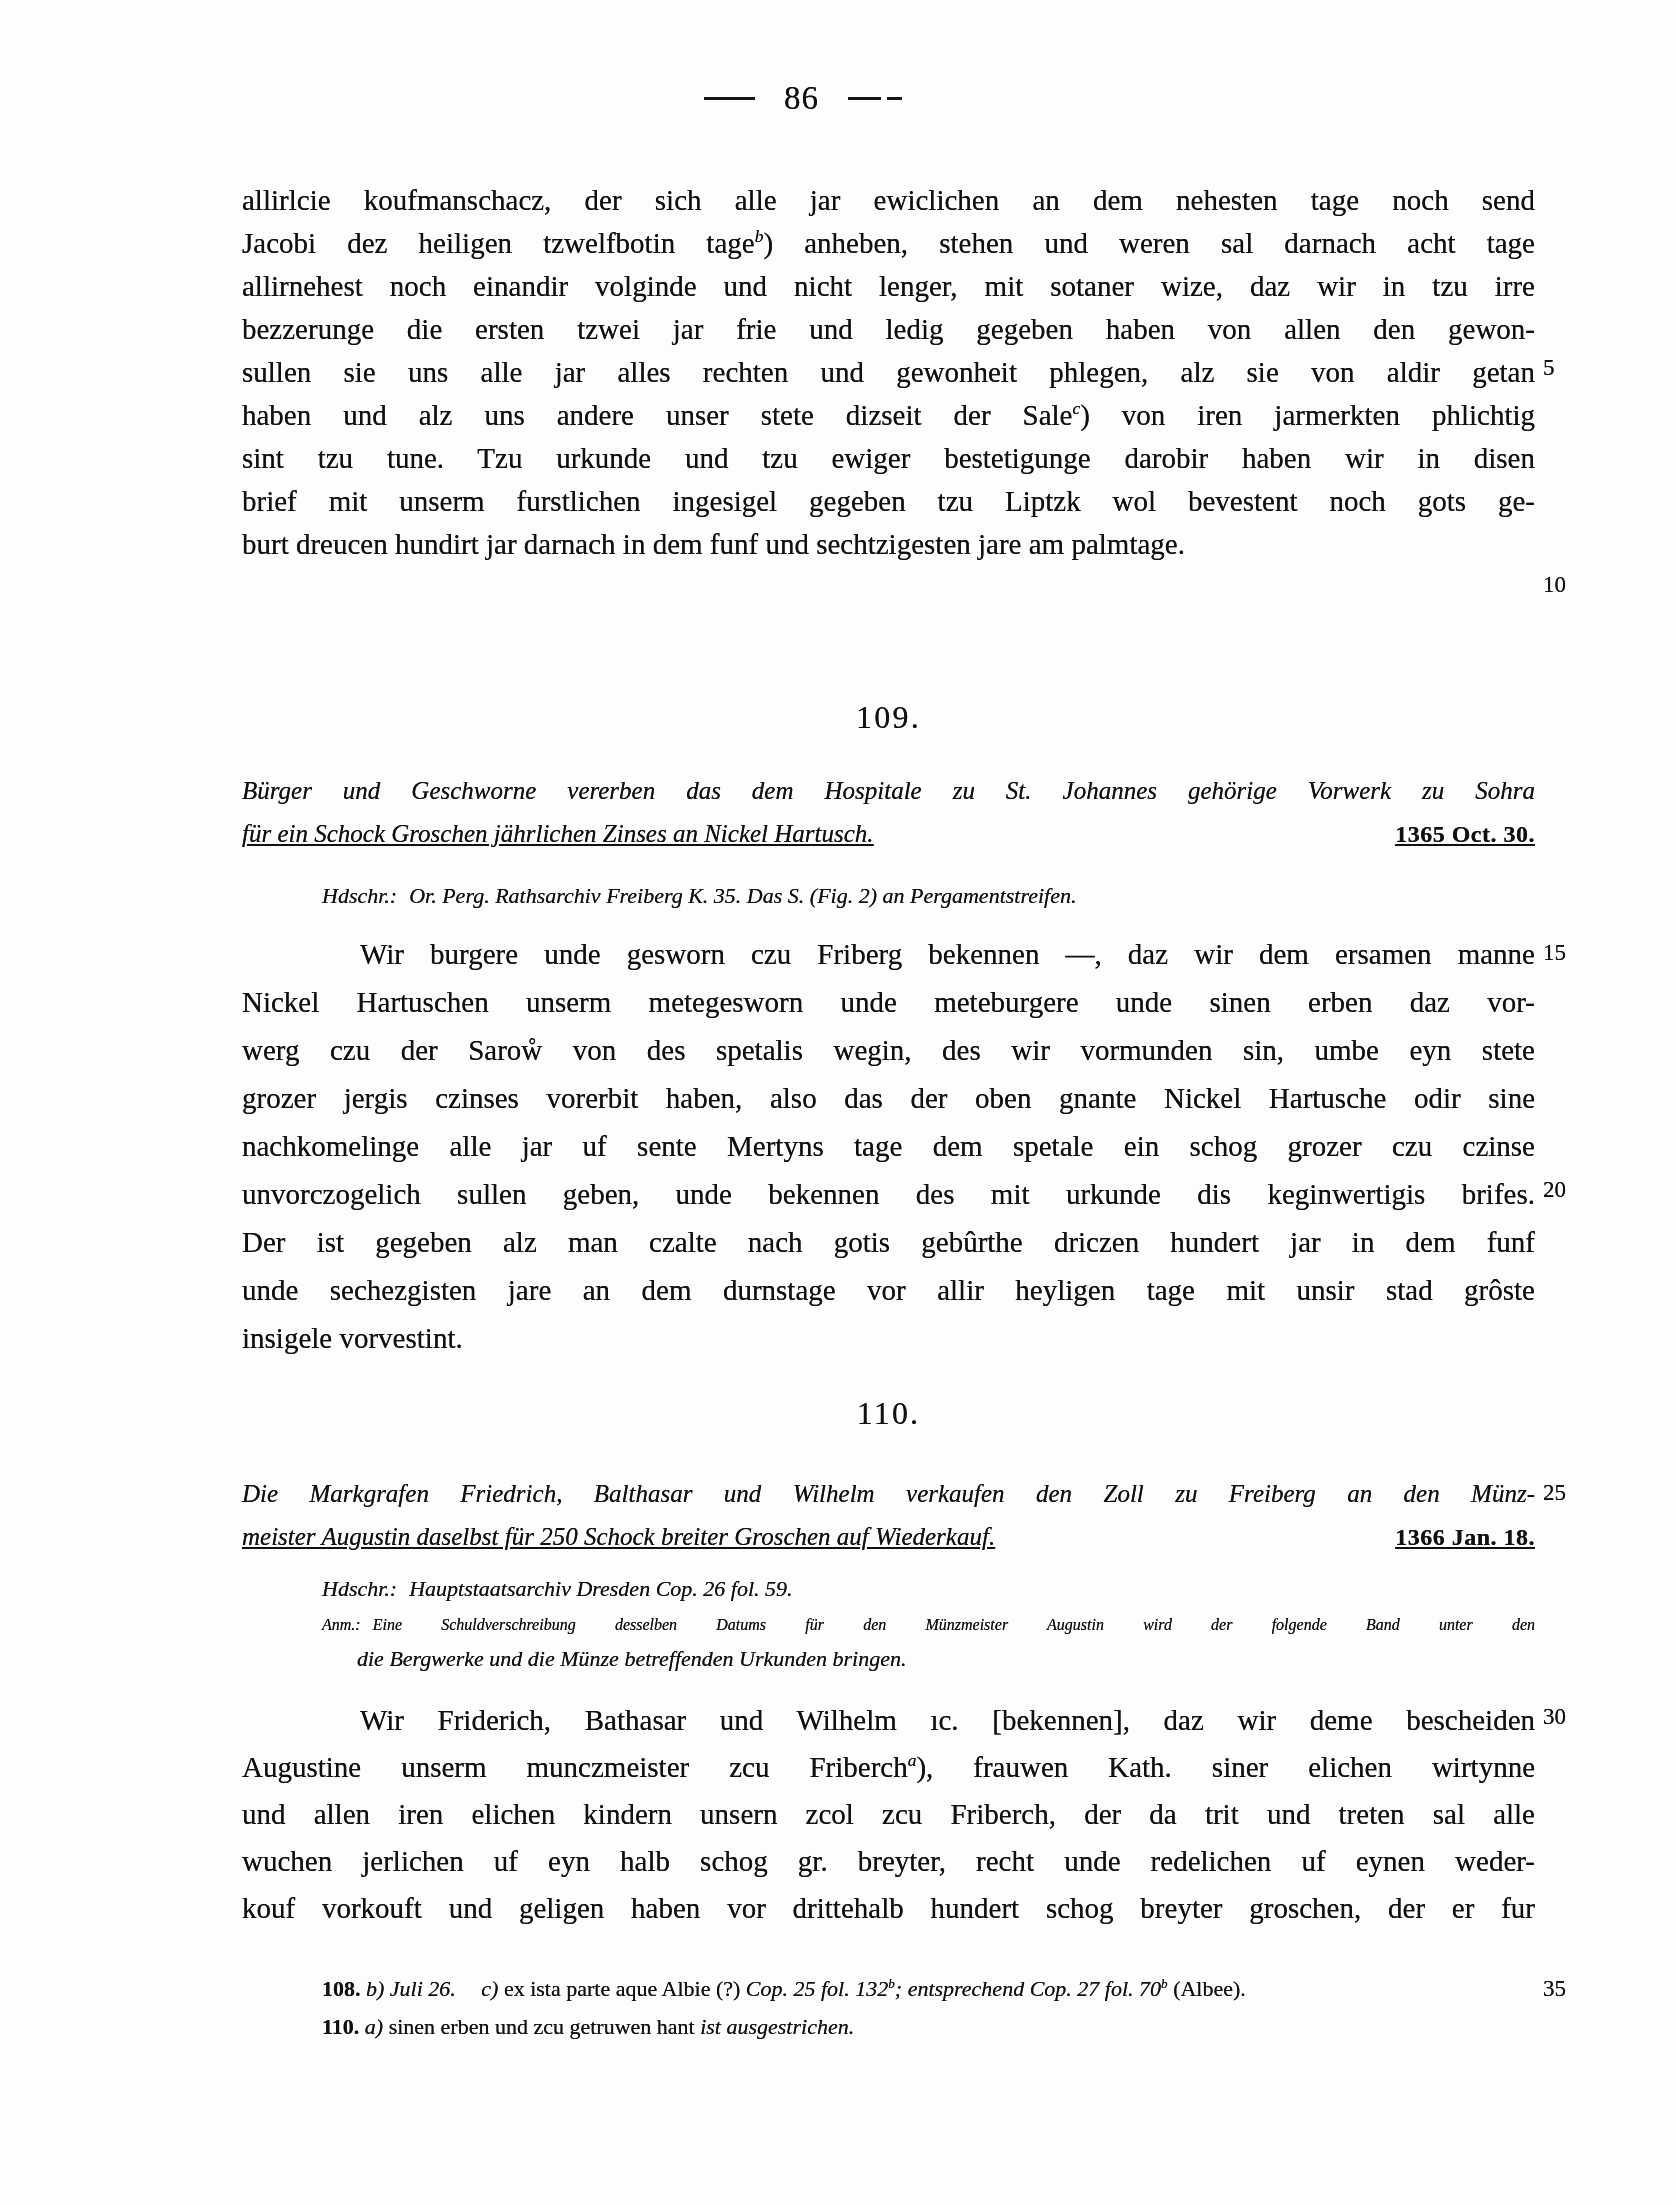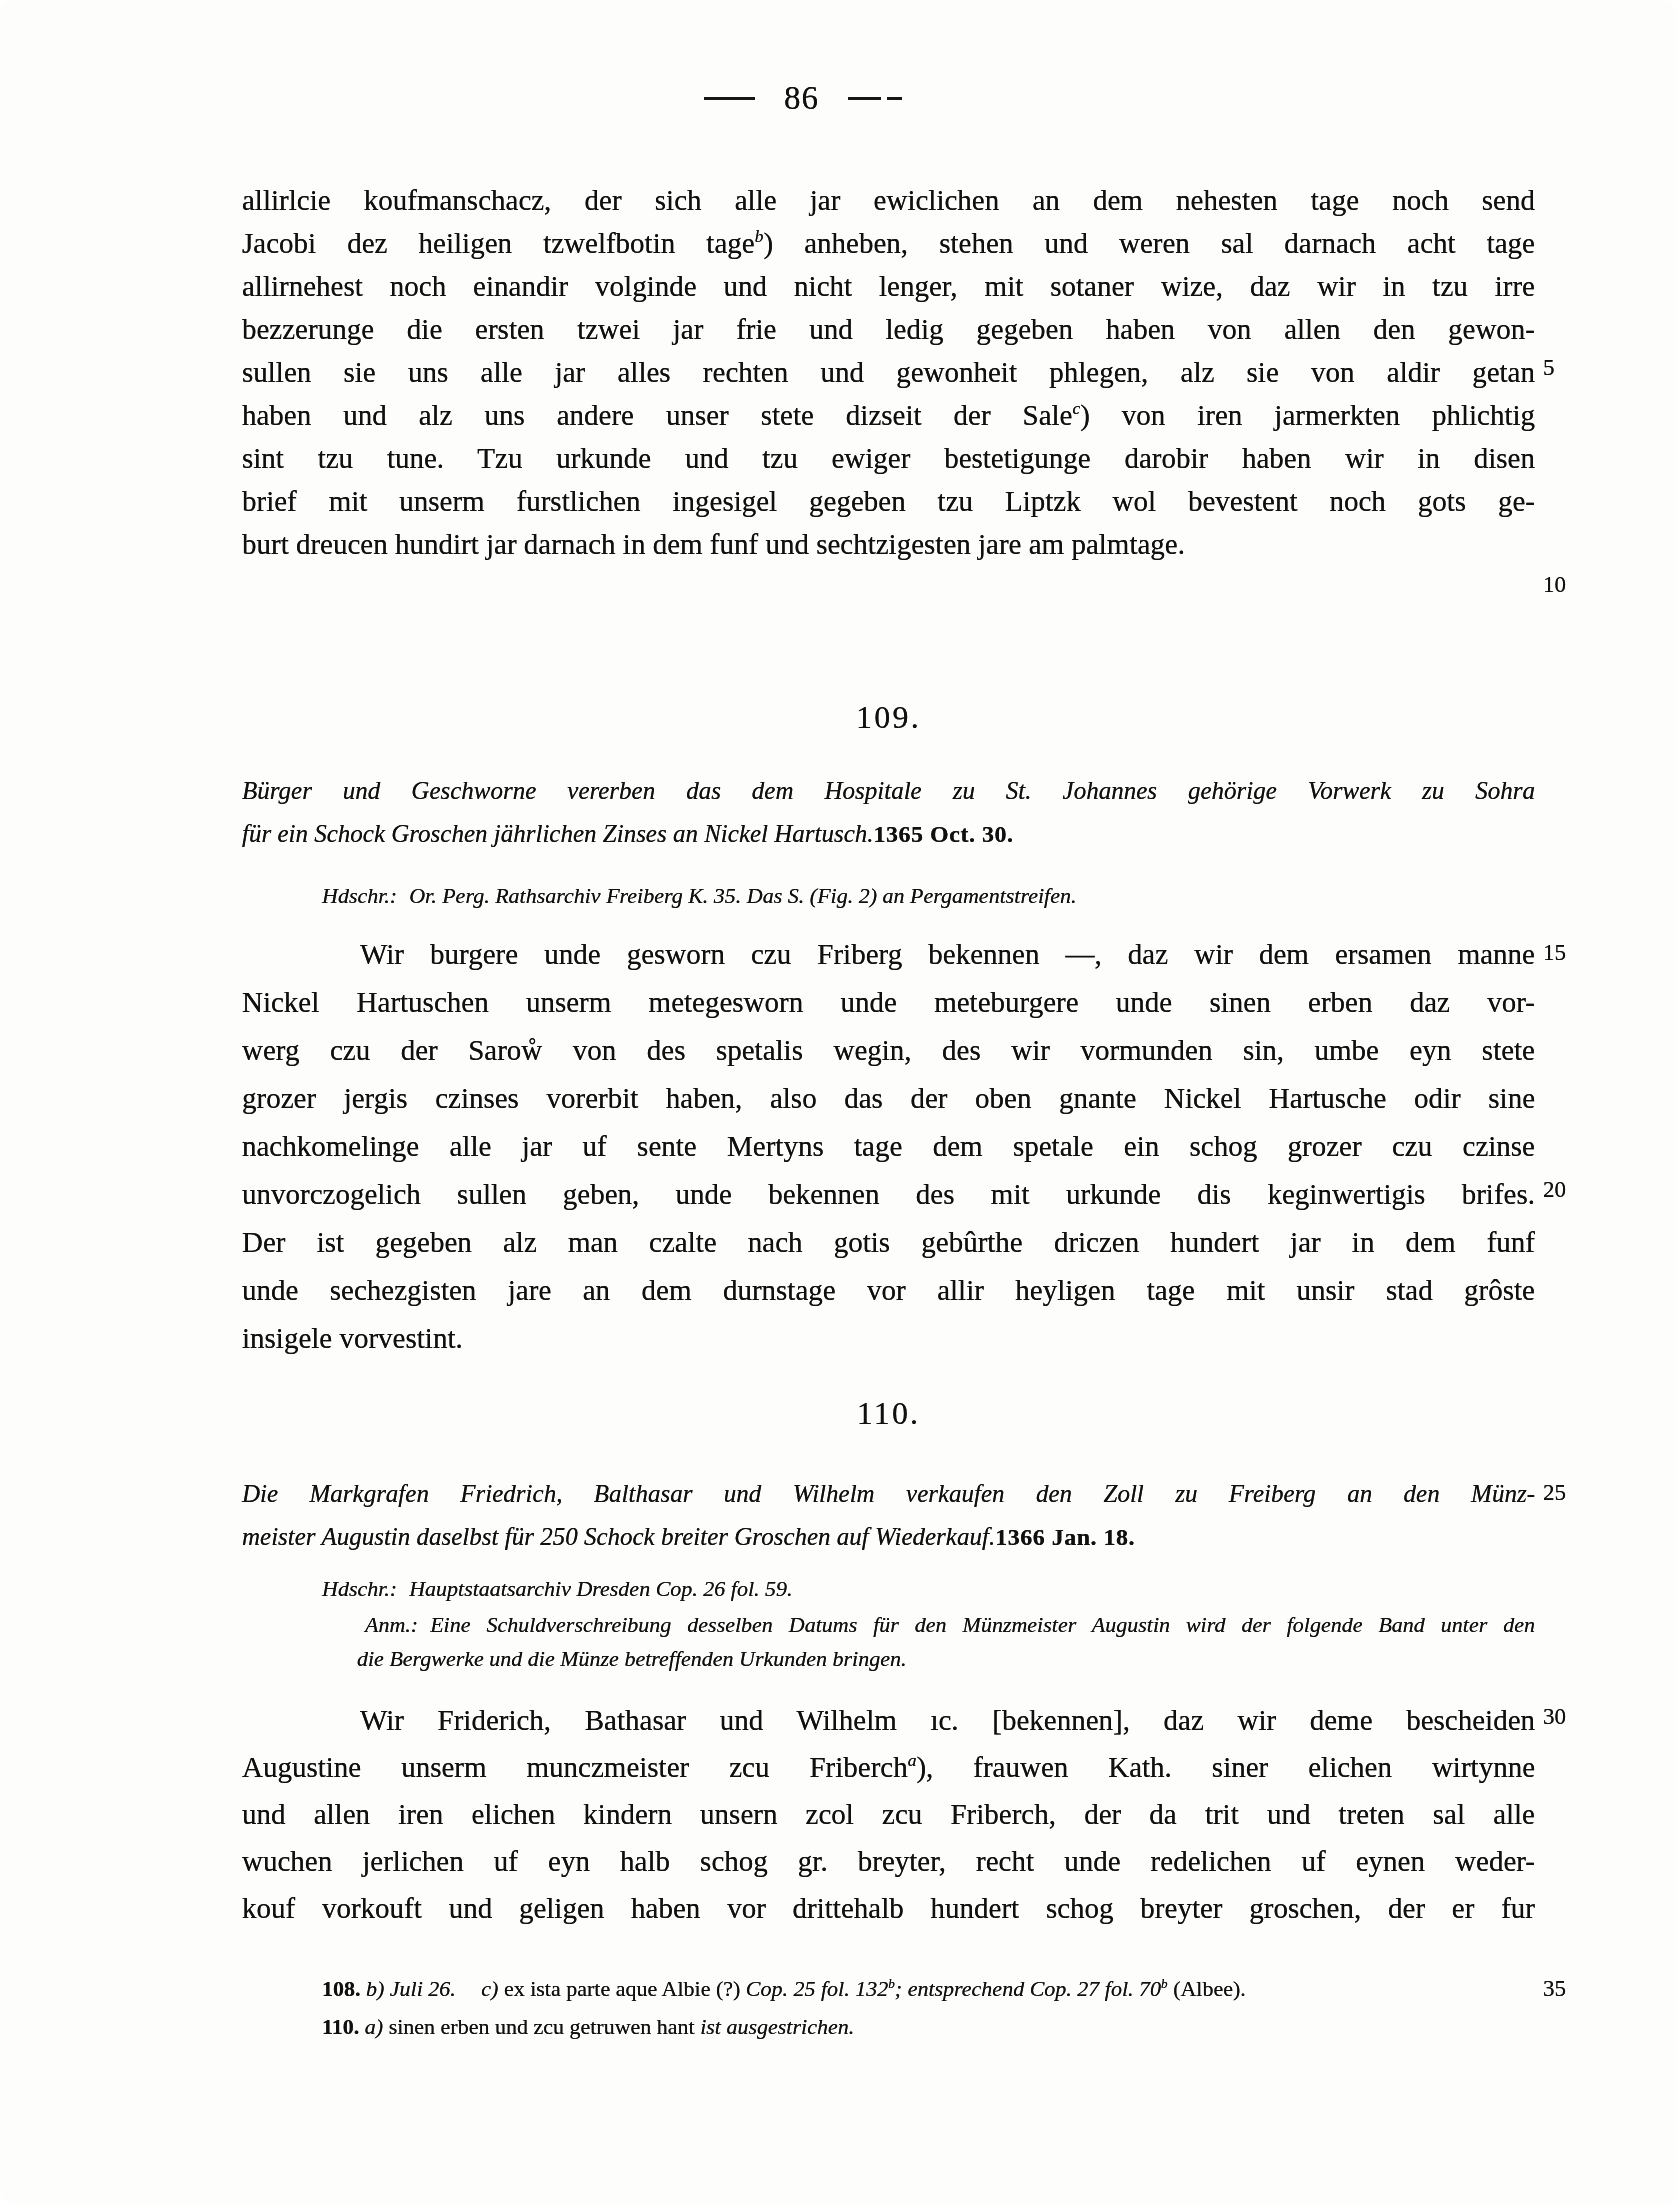--- a/index.html
+++ b/index.html
@@ -41,30 +41,30 @@
 
   
   .docnum{
     position:absolute; left:242px; width:1293px;
     text-align:center; font-size:32px; letter-spacing:2.2px;
   }
 
   
   .regest{ position:absolute; left:242px; width:1293px; font-size:25px; }
   .regest .rg{ line-height:43px; font-size:25px; }
-  .rrow{ display:flex; align-items:baseline; line-height:43px; }
+  .rrow{ display:flex; justify-content:space-between; align-items:baseline; line-height:43px;text-decoration:underline; }
   .i{ font-style:italic; }
   .date{ font-style:normal; font-weight:bold; font-size:24px; letter-spacing:0.5px; white-space:nowrap; }
 
   
   .small{ font-size:22px; line-height:34px; }
   .hdschr{ position:absolute; left:322px; width:1213px; }
   .lbl{ margin-right:12px; }
   .anm{ position:absolute; left:322px; width:1213px; }
-  .anm .anmln{ font-size:22px; line-height:34px; text-align:justify; text-align-last:justify;margin-left:43px; }
+  .anm .anmln{ font-size:16px; line-height:34px; text-align:justify; text-align-last:justify; }
   .anm2{ position:absolute; left:357px; width:1178px; }
 
   
   .fn{ position:absolute; left:322px; width:1204px; }
   .fnline{ font-size:22px; line-height:34px; }
   .fnline + .fnline{ margin-top:4.4px; }
   .fnum{ font-weight:bold; }
   .gap{ margin-left:20px; }
 
   

